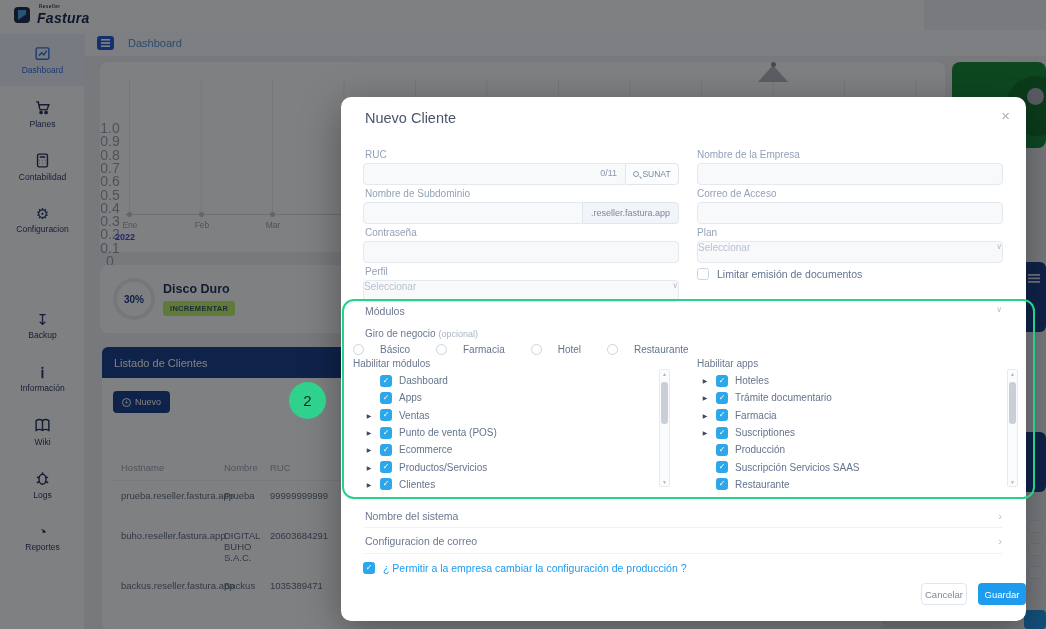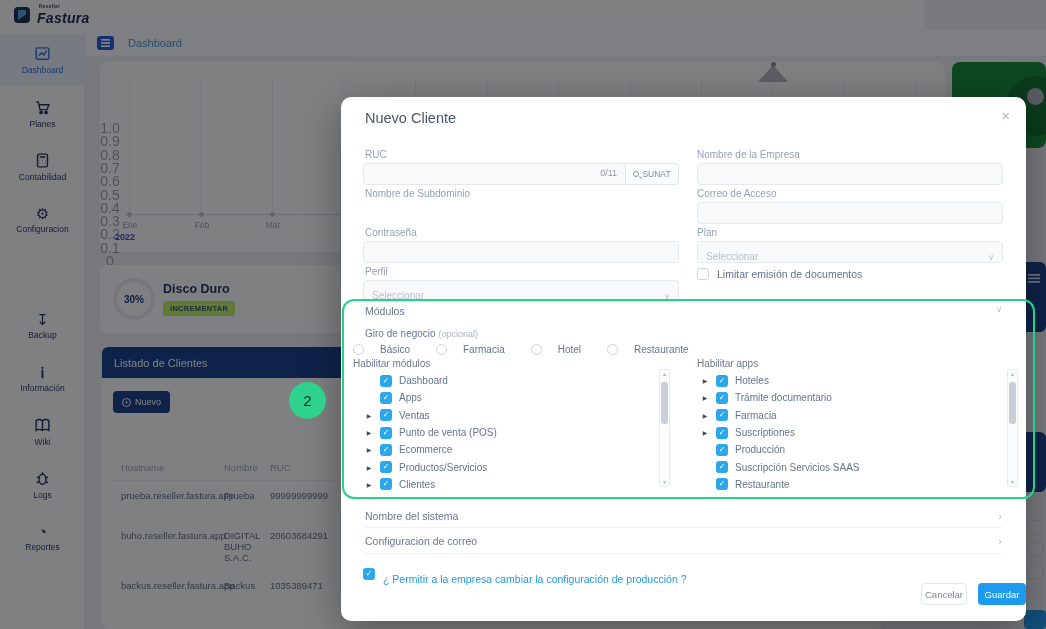--- a/index.html
+++ b/index.html
@@ -73,21 +73,21 @@
   .m-close { position:absolute; right:16px; top:10px; font-size:15px; color:#aab2bd; cursor:pointer; }
 
   .flabel { position:absolute; font-size:10px; color:#93a1b8; }
   .fgroup { position:absolute; height:22px; display:flex; }
   .finput { flex:1; height:22px; background:#f7f9fb; border:1px solid #e4e9f0; border-radius:4px; font-size:10px; padding:0 6px; color:#4a5568; outline:none; min-width:0; }
   .counter { position:absolute; right:62px; top:5px; font-size:9px; color:#8b98ad; }
   .btn-sunat { width:54px; height:22px; margin-left:-2px; background:#fbfcfd; border:1px solid #e0e6ed; border-radius:0 4px 4px 0; font-size:8.5px; color:#7a899f; display:flex; align-items:center; justify-content:center; gap:3px; cursor:pointer; }
   .mag { width:6px; height:6px; border:1.2px solid #8a97aa; border-radius:50%; position:relative; }
   .mag::after { content:""; position:absolute; left:4.5px; top:4.5px; width:3px; height:1.2px; background:#8a97aa; transform:rotate(45deg); }
   .suffix { height:22px; margin-left:-2px; background:#f1f4f8; border:1px solid #e0e6ed; border-radius:0 4px 4px 0; font-size:9px; color:#7a899f; display:flex; align-items:center; padding:0 8px; }
-  .select { position:absolute; height:22px; background:#f7f9fb; border:1px solid #e4e9f0; border-radius:4px; display:flex; align-items:flex-end; justify-content:space-between; padding:0 8px; cursor:pointer; }
+  .select { position:absolute; height:22px; background:#f7f9fb; border:1px solid #e4e9f0; border-radius:4px; display:flex; align-items:flex-start; justify-content:space-between; padding:0 0; cursor:pointer; }
   .select .ph { font-size:10px; color:#b9c2d0; }
   .dd { font-size:8px; color:#b6bec9; }
 
   .cb { display:inline-flex; width:12px; height:12px; border:1px solid #ccd4df; border-radius:2.5px; background:#fff; align-items:center; justify-content:center; cursor:pointer; flex:none; }
   .cb.checked { background:#2ba7ea; border-color:#2ba7ea; }
   .cb .ck { color:#fff; font-size:8px; line-height:1; }
   .radio { display:inline-block; width:11px; height:11px; border:1px solid #ccd4df; border-radius:50%; background:#fff; cursor:pointer; flex:none; }
 
   .mod-head { position:absolute; left:24px; top:208px; width:637px; display:flex; justify-content:space-between; font-size:10.5px; color:#6b7890; cursor:pointer; }
   .giro-row { position:absolute; left:24px; top:231px; font-size:10px; color:#6b7890; }
@@ -101,21 +101,21 @@
   .sbar { position:absolute; width:11px; height:118px; border:1px solid #e7ebf0; border-radius:2px; display:flex; flex-direction:column; align-items:center; background:#fbfcfd; }
   .sbar .ar { font-size:5px; color:#aab3c0; line-height:8px; }
   .sbar .track { flex:1; width:7px; position:relative; }
   .sbar .thumb { position:absolute; left:0; top:4px; width:7px; height:42px; background:#c9cfd8; border-radius:3px; }
 
   .sect-row { position:absolute; left:24px; width:637px; display:flex; justify-content:space-between; font-size:10.5px; color:#6b7890; cursor:pointer; }
   .sect-arrow { color:#b6bec9; font-size:11px; }
   .m-div { position:absolute; left:24px; width:637px; height:1px; background:#eef1f5; }
 
   .prod-row { position:absolute; left:22px; top:465px; display:flex; align-items:center; gap:8px; }
-  .prod-row .plabel { font-size:10.5px; color:#1e9bef;margin-top:11px; }
+  .prod-row .plabel { font-size:10.5px; color:#1e9bef; }
   .btn-cancel { position:absolute; left:580px; top:486px; width:46px; height:22px; background:#fff; border:1px solid #e0e6ed; border-radius:4px; font-size:9.5px; color:#7a899f; cursor:pointer; }
   .btn-save { position:absolute; left:637px; top:486px; width:48px; height:22px; background:#1e9bef; border:none; border-radius:4px; font-size:9.5px; color:#fff; cursor:pointer; }
 
   
   .hl-box { left:342px; top:299px; width:693px; height:200px; border:2px solid #22d389; border-radius:12px; z-index:15; pointer-events:none; }
   .badge2 { left:289px; top:382px; width:37px; height:37px; border-radius:50%; background:#2fd18c; color:#0b2b1d; font-size:15px; display:flex; align-items:center; justify-content:center; z-index:16; }
 </style>
 </head>
 <body>
 
@@ -276,20 +276,24 @@
         <span class="mag"></span>
         <span>SUNAT</span>
       </button>
     </div>
     <span class="flabel" style="left:356px;top:52px">Nombre de la Empresa</span>
     <div class="fgroup" style="left:356px;top:66px;width:306px">
       <input class="finput" style="">
     </div>
 
     <span class="flabel" style="left:24px;top:91px">Nombre de Subdominio</span>
+    <div class="fgroup" style="left:22px;top:105px;width:316px">
+      <input class="finput" style="">
+      <span class="suffix">.reseller.fastura.app</span>
+    </div>
     <span class="flabel" style="left:356px;top:91px">Correo de Acceso</span>
     <div class="fgroup" style="left:356px;top:105px;width:306px">
       <input class="finput" style="">
     </div>
 
     <span class="flabel" style="left:24px;top:130px">Contraseña</span>
     <div class="fgroup" style="left:22px;top:144px;width:316px">
       <input class="finput" style="">
     </div>
     <span class="flabel" style="left:356px;top:130px">Plan</span>

